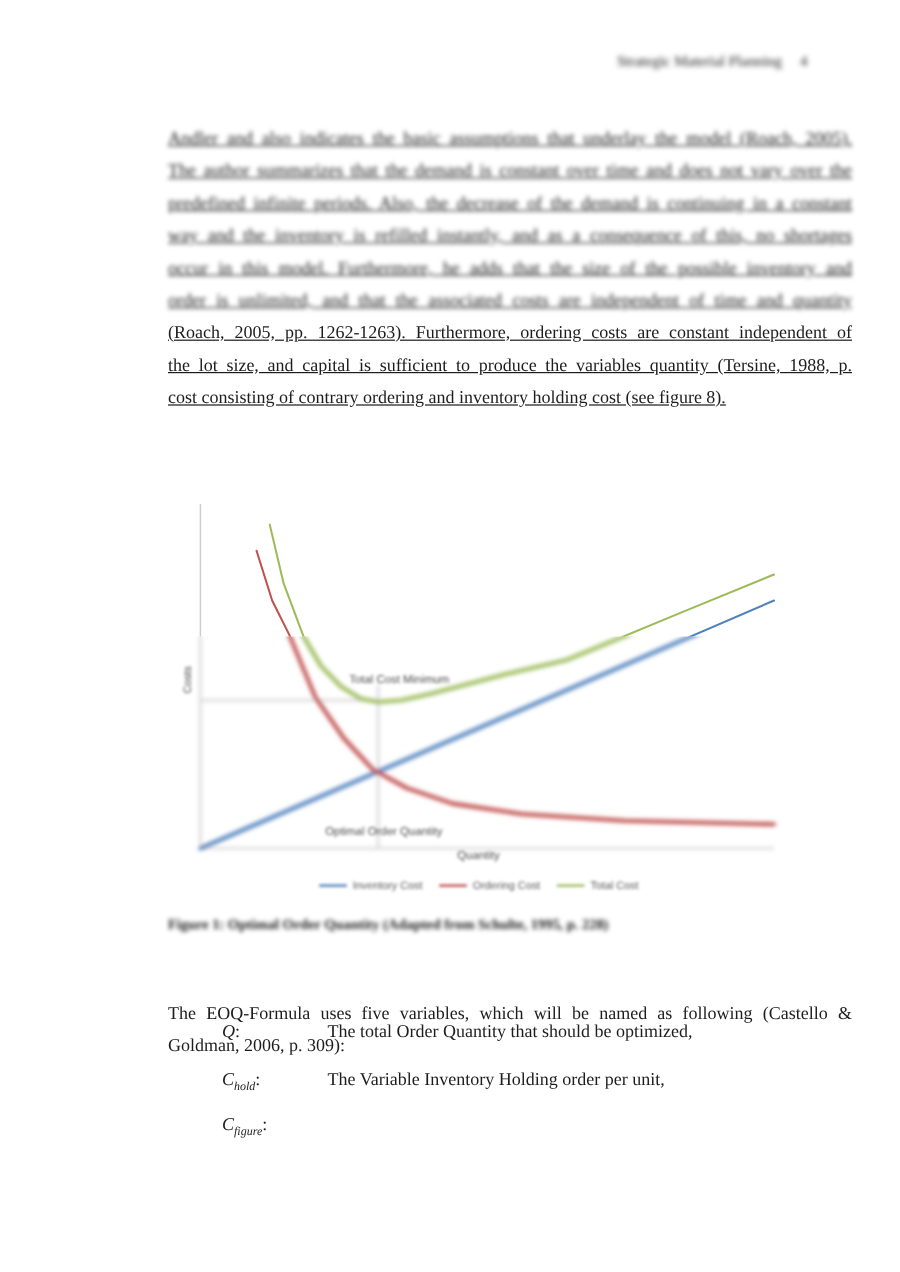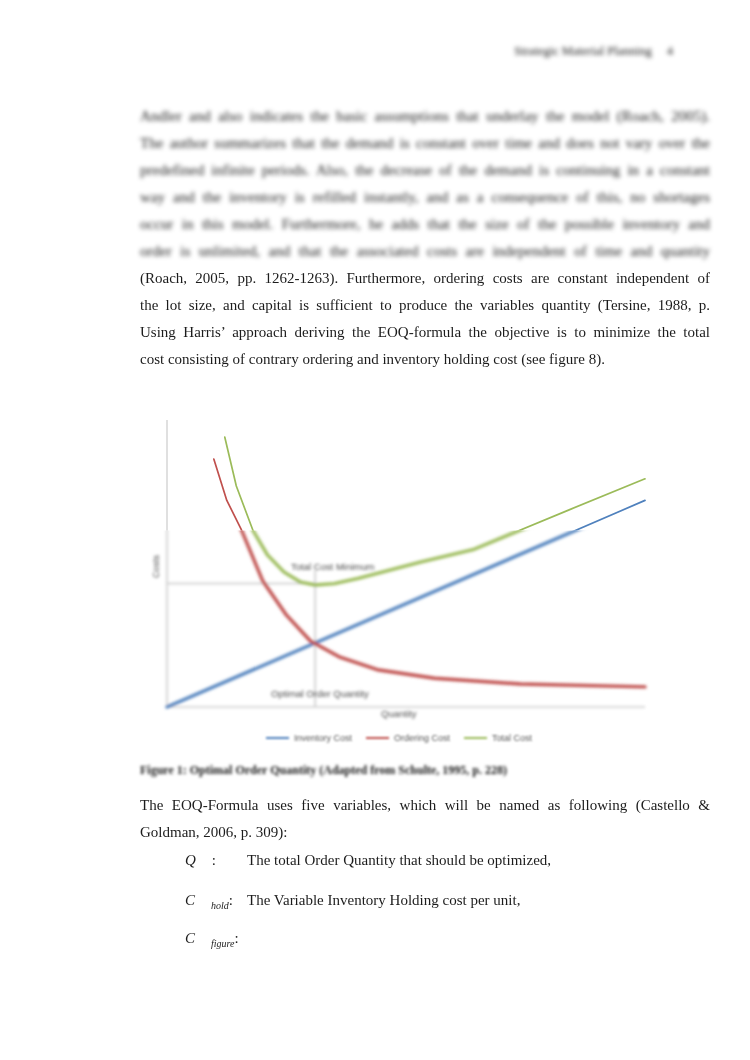--- a/index.html
+++ b/index.html
@@ -11,28 +11,28 @@
   }
   
   .header-line{
     position:absolute;top:44px;right:77px;
     display:flex;gap:15px;font-size:12.5px;color:#222;
     filter:blur(2px);
   }
   
   .body-text{
     position:absolute;left:140px;top:103px;width:570px;
-    font-size:15px;line-height:27px;
+    font-size:15px;line-height:27px;text-decoration:underline;
   }
   .blur-block{filter:blur(1.9px);}
   .jl{text-align:justify;height:27px;overflow:hidden;}
   .jl::after{content:"";display:inline-block;width:100%;}
   .pl{height:27px;overflow:hidden;}
   .para3{
-    position:absolute;left:140px;top:792px;width:570px;
+    position:absolute;left:140px;top:832px;width:570px;
     font-size:15px;line-height:27.5px;
   }
   
   .chart-wrap{position:absolute;left:0;top:0;width:750px;height:1060px;pointer-events:none;}
   svg.eoq{position:absolute;left:130px;top:415px;}
   .axis{stroke:#cccccc;stroke-width:1.2;}
   .guide{stroke:#c6c6c6;stroke-width:1.5;}
   .curve{fill:none;stroke-linejoin:round;stroke-linecap:round;}
   .blur-copy .curve{stroke-width:3.4;}
   .sharp-copy .curve{stroke-width:1.7;}
@@ -60,44 +60,43 @@
     position:absolute;left:140px;top:763px;width:570px;
     font-size:12px;font-weight:bold;color:#1a1a1a;filter:blur(1.7px);
     white-space:nowrap;
   }
   
   .var-row{position:absolute;left:185px;width:525px;height:27px;font-size:15px;}
   .var-row.r0{top:852px;}
   .var-row.r1{top:892px;}
   .var-row.r2{top:930px;}
   .var-sym{position:absolute;left:0;font-style:italic;}
-  .var-sym sub{font-size:10px;font-style:italic;margin-left:16px;}
+  .var-sym sub{font-size:10px;font-style:italic;}
   .var-colon{font-style:normal;}
-  .var-desc{position:absolute;left:62px;}
+  .var-desc{position:absolute;left:88px;}
 </style>
 </head>
 <body>
 
 <div class="header-line">
   <span>Strategic Material Planning</span>
   <span>4</span>
 </div>
 
 <div class="body-text">
   <div class="blur-block">
     <div class="jl">Andler and also indicates the basic assumptions that underlay the model (Roach, 2005).</div>
     <div class="jl">The author summarizes that the demand is constant over time and does not vary over the</div>
     <div class="jl">predefined infinite periods. Also, the decrease of the demand is continuing in a constant</div>
     <div class="jl">way and the inventory is refilled instantly, and as a consequence of this, no shortages</div>
     <div class="jl">occur in this model. Furthermore, he adds that the size of the possible inventory and</div>
     <div class="jl">order is unlimited, and that the associated costs are independent of time and quantity</div>
   </div>
   <div class="jl">(Roach, 2005, pp. 1262-1263). Furthermore, ordering costs are constant independent of</div>
   <div class="jl">the lot size, and capital is sufficient to produce the variables quantity (Tersine, 1988, p.</div>
-  <div class="jl">Using Harris’ approach deriving the EOQ-formula the objective is to minimize the total</div>
   <div class="pl">cost consisting of contrary ordering and inventory holding cost (see figure 8).</div>
 </div>
 
 <div class="chart-wrap">
   <svg class="eoq" width="540" height="350" viewBox="130 415 540 350">
     <defs>
       <clipPath id="clipSharp">
           <rect x="130" y="415" width="540" height="115.5"></rect>
         </clipPath>
       <clipPath id="clipBlur">
@@ -154,17 +153,17 @@
   <div class="jl">The EOQ-Formula uses five variables, which will be named as following (Castello &amp;</div>
   <div class="pl">Goldman, 2006, p. 309):</div>
 </div>
 
 <div class="var-row r0">
   <span class="var-sym"><span>Q</span><sub></sub><span class="var-colon">:</span></span>
   <span class="var-desc">The total Order Quantity that should be optimized,</span>
 </div>
 <div class="var-row r1">
   <span class="var-sym"><span>C</span><sub>hold</sub><span class="var-colon">:</span></span>
-  <span class="var-desc">The Variable Inventory Holding cost per unit,</span>
+  <span class="var-desc">The Variable Inventory Holding order per unit,</span>
 </div>
 <div class="var-row r2">
   <span class="var-sym"><span>C</span><sub>figure</sub><span class="var-colon">:</span></span>
 </div>
 
 </body></html>

